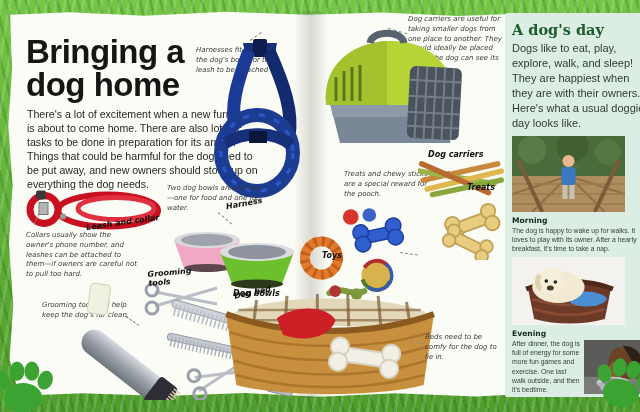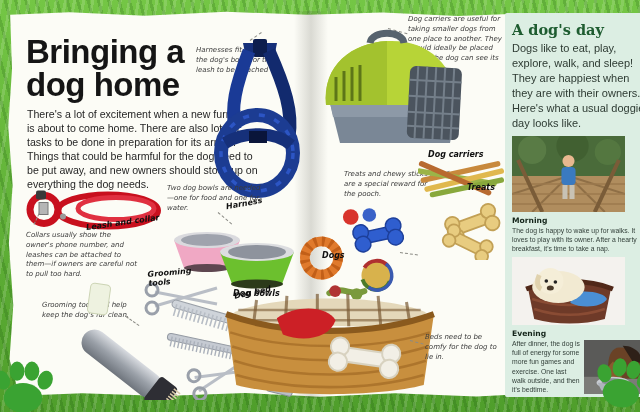--- a/index.html
+++ b/index.html
@@ -237,21 +237,21 @@
       <path d="M66 62 A15 15 0 0 1 90 60" stroke="#b03030" stroke-width="4" fill="none"></path>
       <path d="M64 74 A15 15 0 0 0 92 76" stroke="#4a7a2a" stroke-width="4" fill="none"></path>
       <path d="M70 82 A15 15 0 0 0 88 58" stroke="#3a5ab0" stroke-width="3.5" fill="none"></path>
       <g stroke-linecap="round">
         <path d="M30 88 C42 80 55 92 66 86" stroke="#7a9a3c" stroke-width="6" fill="none"></path>
         <circle cx="36" cy="86" r="6" fill="#b03434"></circle>
         <circle cx="58" cy="89" r="6" fill="#7a9a3c"></circle>
       </g>
     </svg>
   </div>
-  <div class="label" style="left:322px;top:252px;">Dogs</div>
+  <div class="label" style="left:322px;top:252px;">Toys</div>
   <div class="dash" style="left:400px;top:252px;width:18px;transform:rotate(8deg);"></div>
 
   <div class="art" style="left:216px;top:283px;width:228px;height:115px;">
     <svg viewBox="0 0 225 112">
       <path d="M18 28 C60 10 165 10 207 28 L200 52 C150 38 75 38 25 52 Z" fill="#e4d8ba"></path>
       <g stroke="#7a5a34" stroke-width="3" opacity="0.7">
         <path d="M40 16 L36 48"></path>
           <path d="M70 12 L68 44"></path>
           <path d="M100 10 L100 42"></path>
           <path d="M130 10 L131 42"></path>

